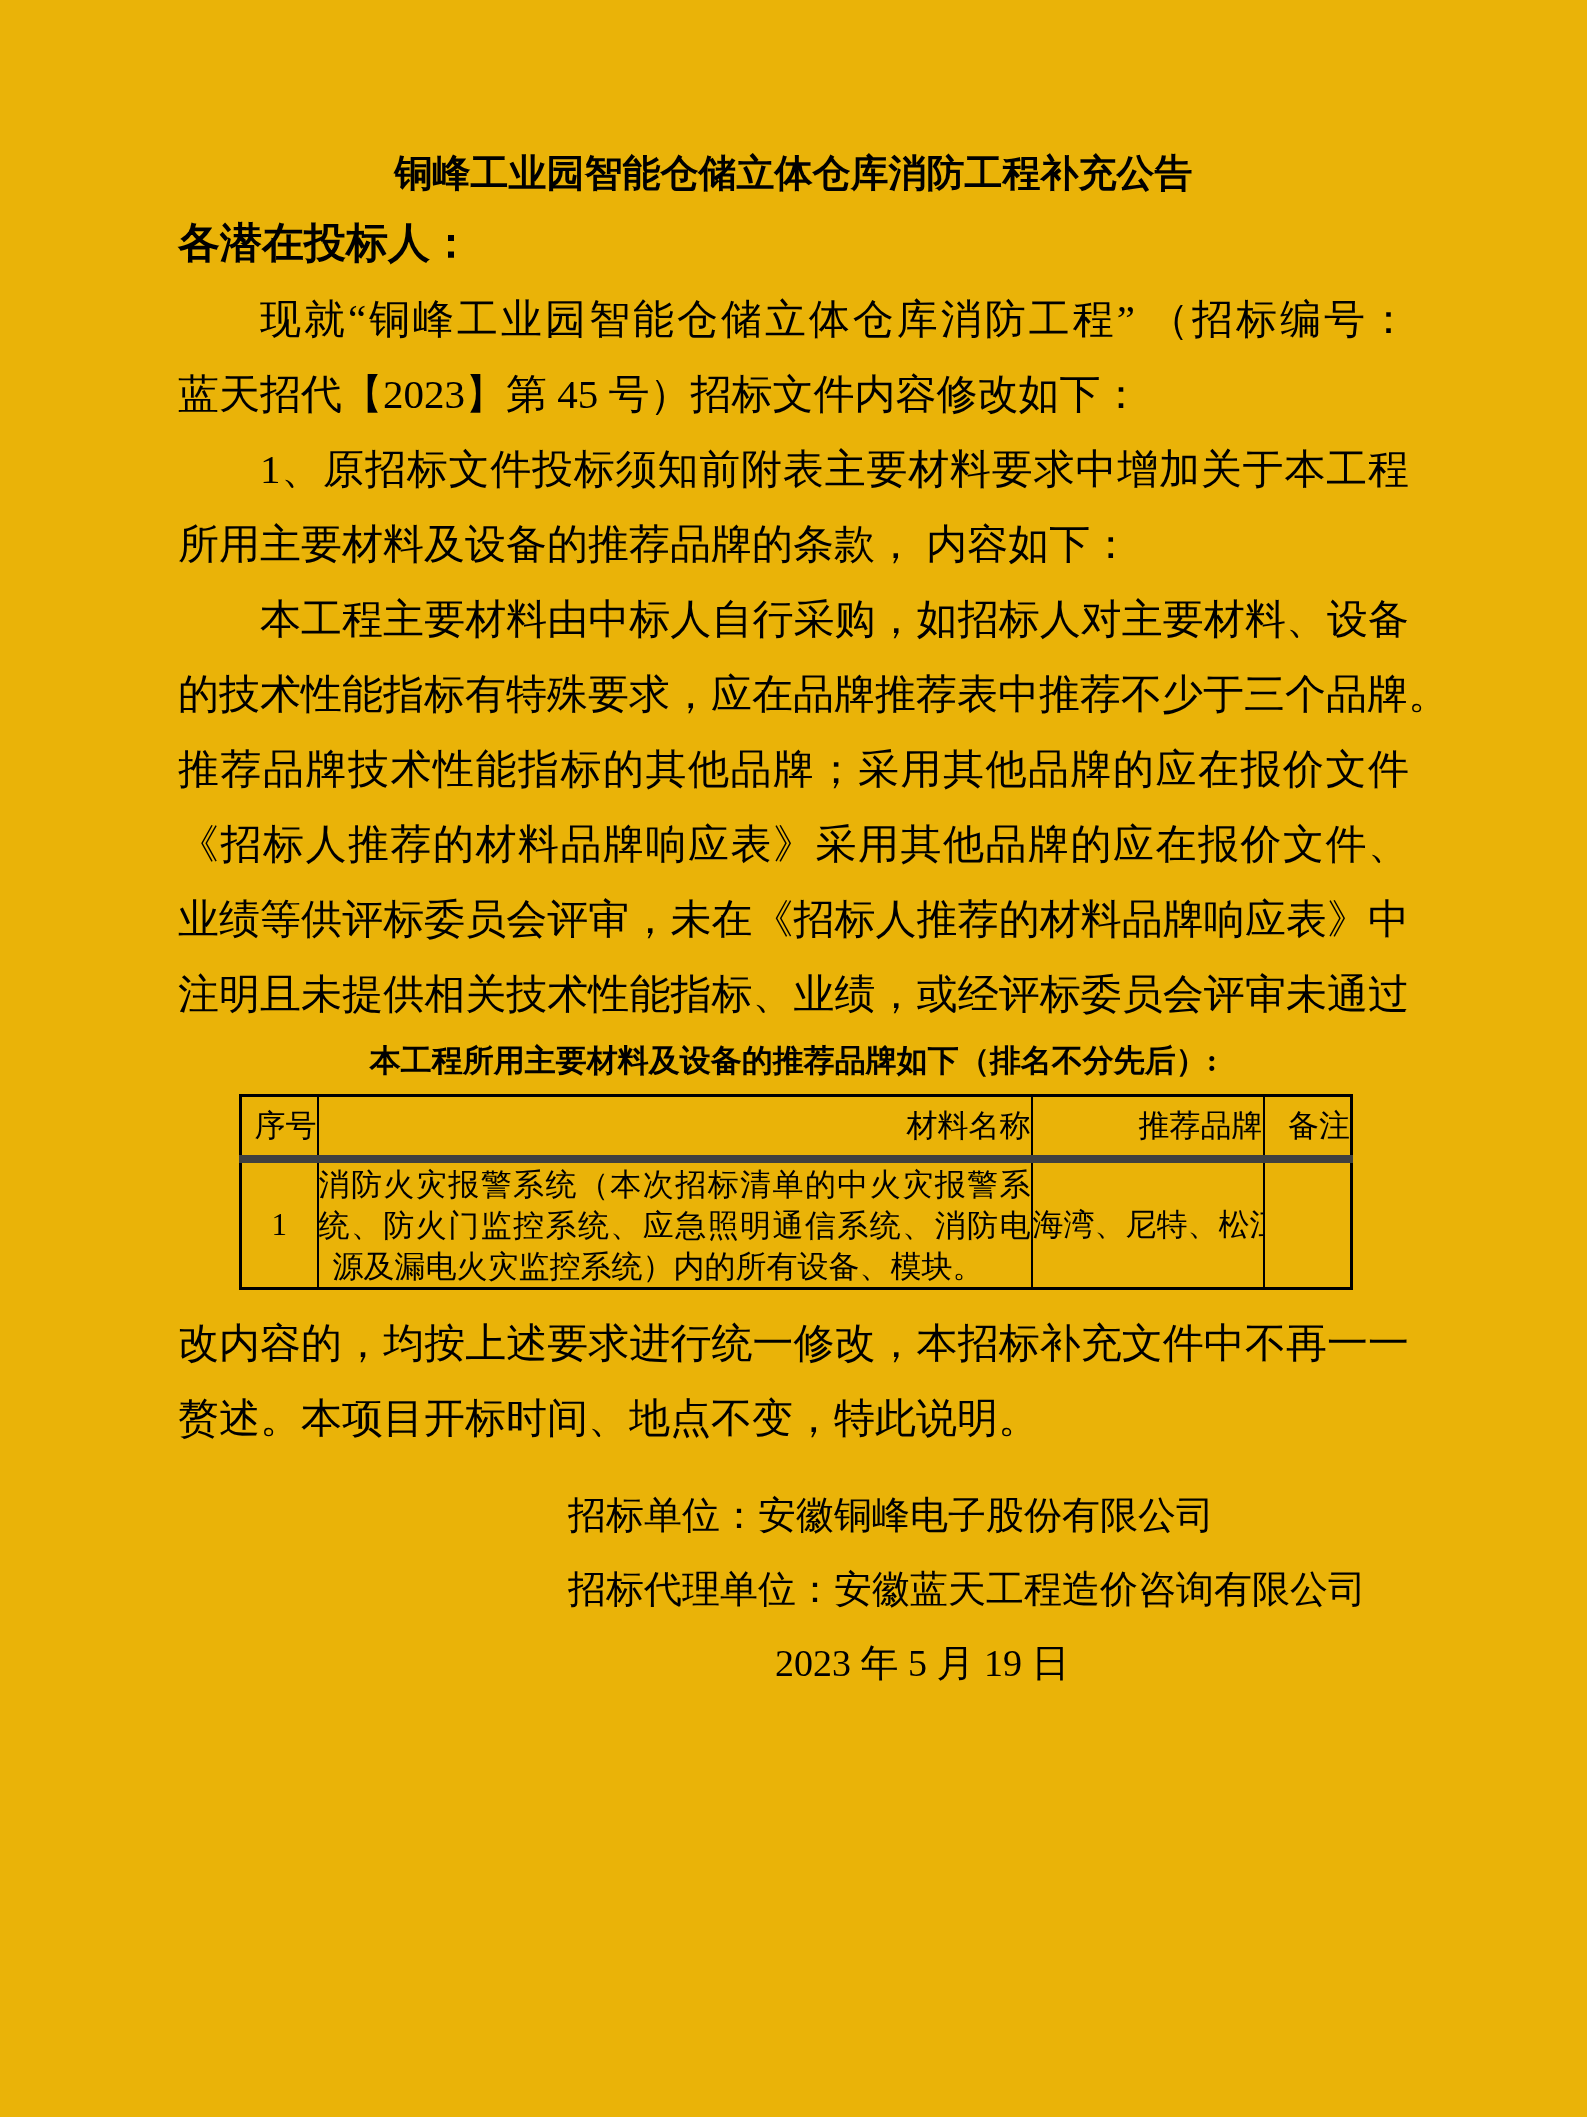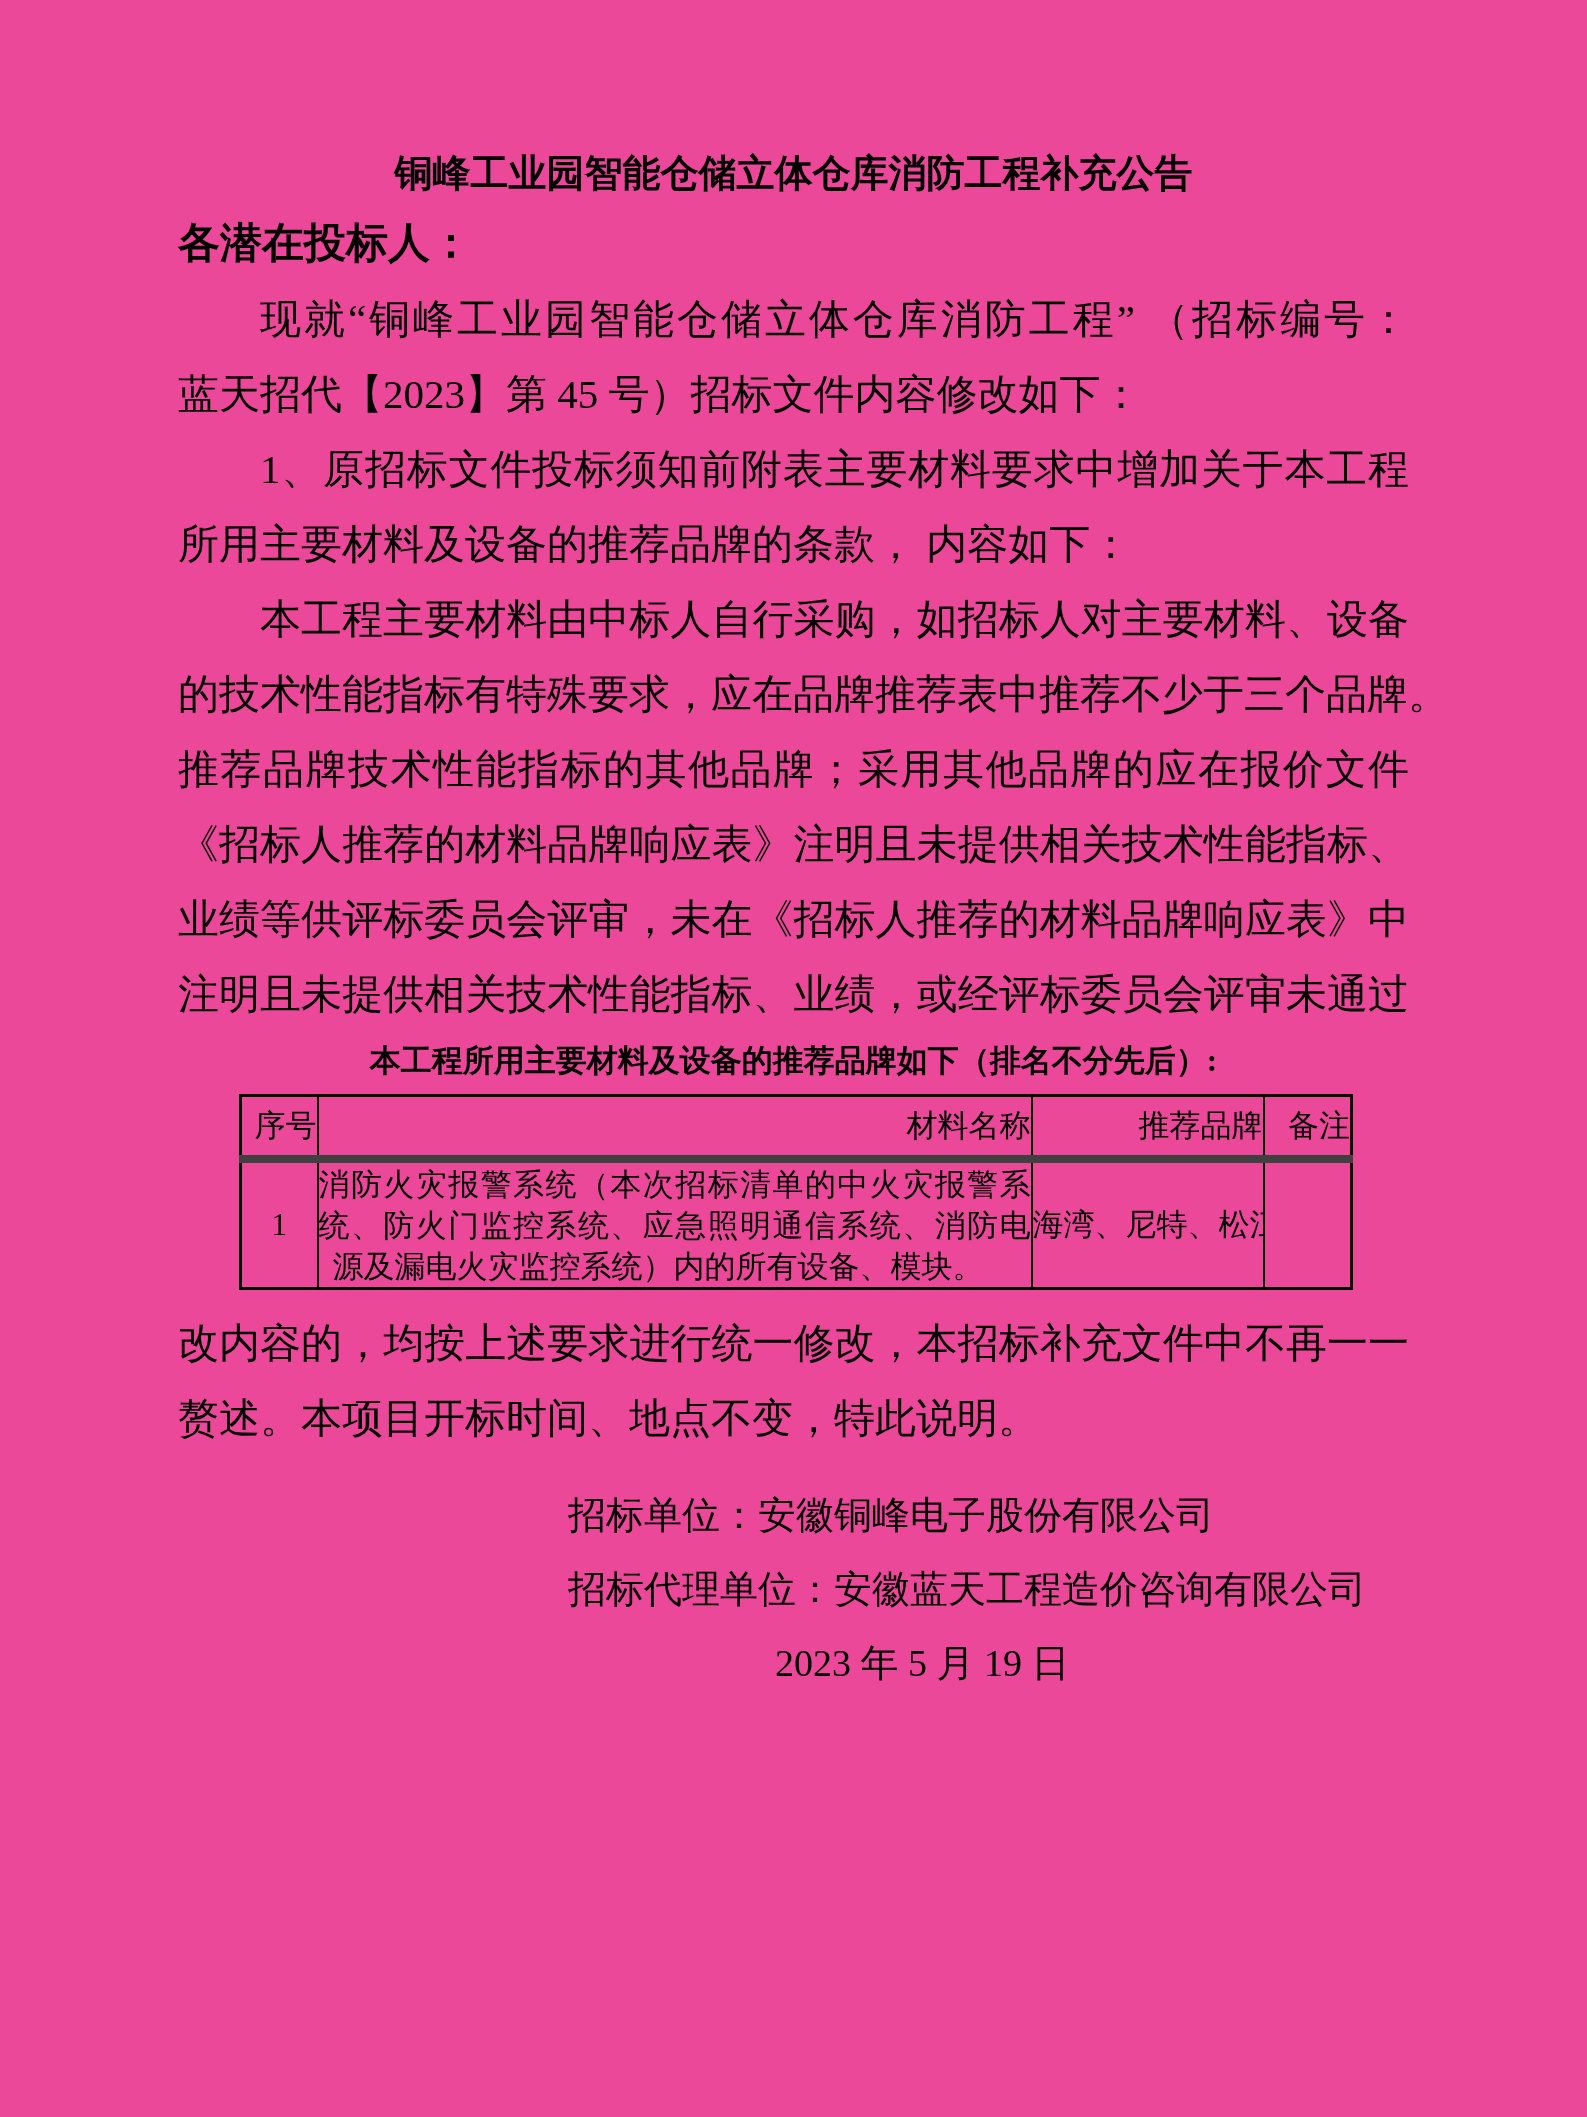--- a/index.html
+++ b/index.html
@@ -1,20 +1,20 @@
 <!DOCTYPE html>
 <html><head>
 <meta charset="utf-8">
 <style>
   html,body{margin:0;padding:0;background:#888;}
   .page{
     position:relative;
     width:1587px;height:2117px;
     margin:0 auto;
-    background:#ec4899;
+    background:#eab308;
     color:#000;
     font-family:"Liberation Serif","DejaVu Serif",serif;
     overflow:hidden;
     box-sizing:border-box;
   }
   .content{
     padding:138px 178px 0 178px;
     box-sizing:border-box;
   }
   .doc-title{
@@ -120,21 +120,21 @@
     <div class="salutation">各潜在投标人：</div>
 
     <div class="body-block">
       <div class="bline indent fill">现就“铜峰工业园智能仓储立体仓库消防工程” （招标编号：</div>
       <div class="bline">蓝天招代【2023】第 45 号）招标文件内容修改如下：</div>
       <div class="bline indent fill">1、原招标文件投标须知前附表主要材料要求中增加关于本工程</div>
       <div class="bline">所用主要材料及设备的推荐品牌的条款， 内容如下：</div>
       <div class="bline indent fill">本工程主要材料由中标人自行采购，如招标人对主要材料、设备</div>
       <div class="bline fill">的技术性能指标有特殊要求，应在品牌推荐表中推荐不少于三个品牌。</div>
       <div class="bline fill">推荐品牌技术性能指标的其他品牌；采用其他品牌的应在报价文件</div>
-      <div class="bline fill">《招标人推荐的材料品牌响应表》注明且未提供相关技术性能指标、</div>
+      <div class="bline fill">《招标人推荐的材料品牌响应表》采用其他品牌的应在报价文件、</div>
       <div class="bline fill">业绩等供评标委员会评审，未在《招标人推荐的材料品牌响应表》中</div>
       <div class="bline fill">注明且未提供相关技术性能指标、业绩，或经评标委员会评审未通过</div>
     </div>
 
     <div class="table-intro">本工程所用主要材料及设备的推荐品牌如下（排名不分先后）:</div>
 
     <table class="brand-table">
       <colgroup>
         <col class="col-no">
         <col class="col-mat">

